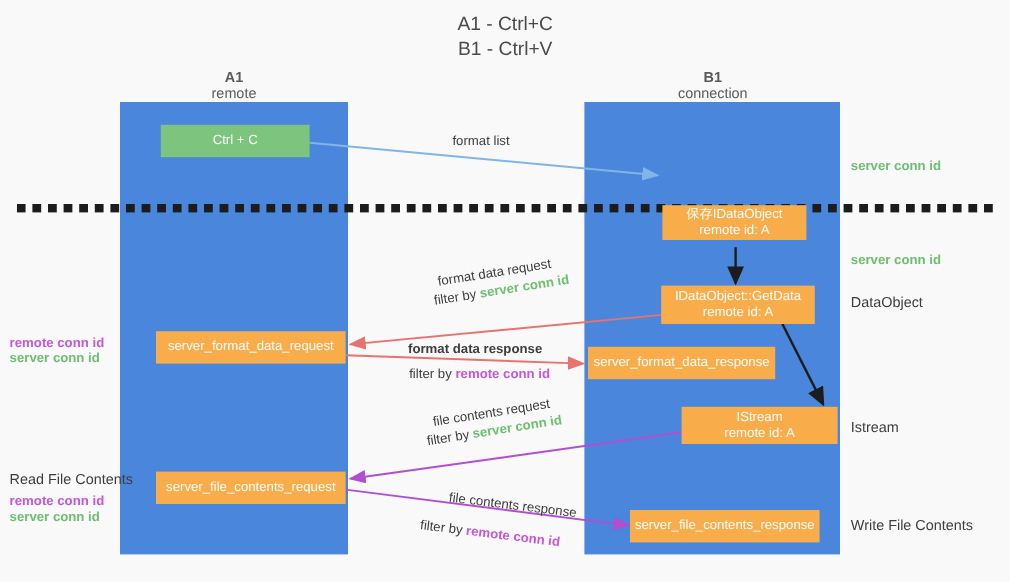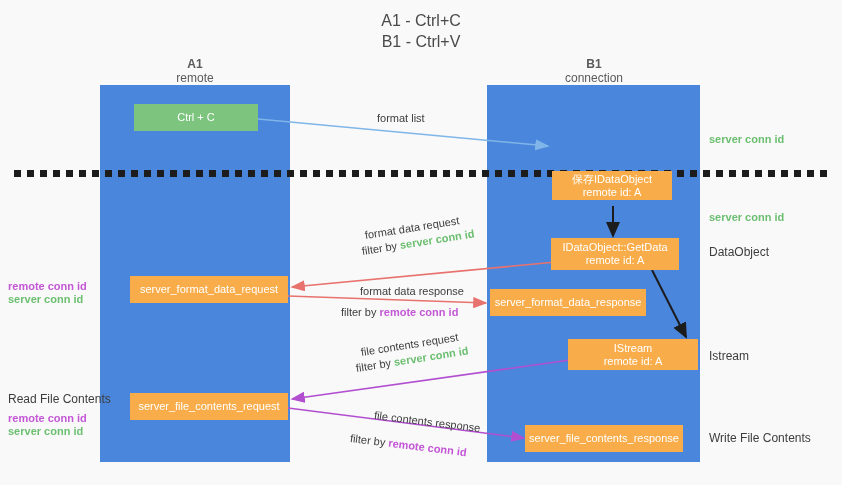--- a/index.html
+++ b/index.html
@@ -199,21 +199,21 @@
     <span>server_file_contents_response</span>
   </div>
 
   <div class="edge-label" style="left:377px; top:111px;">format list</div>
 
   <div class="edge-label rot-up" style="left:366px; top:228px;">format data request</div>
   <div class="edge-label rot-up" style="left:363px; top:244px;">
     <span>filter by </span><span class="hl-green">server conn id</span>
   </div>
 
-  <div class="edge-label" style="left:360px; top:284px;">format data response</div>
+  <div class="edge-label" style="left:340px; top:284px;font-weight:bold;">format data response</div>
   <div class="edge-label" style="left:341px; top:305px;">
     <span>filter by </span><span class="hl-magenta">remote conn id</span>
   </div>
 
   <div class="edge-label rot-up" style="left:362px; top:345px;">file contents request</div>
   <div class="edge-label rot-up" style="left:357px; top:361px;">
     <span>filter by </span><span class="hl-green">server conn id</span>
   </div>
 
   <div class="edge-label rot-down" style="left:375px; top:408px;">file contents response</div>

